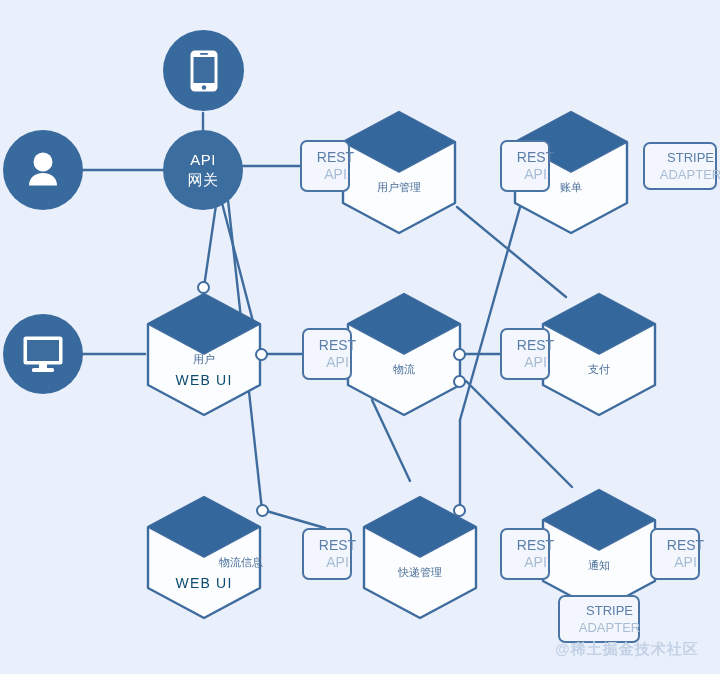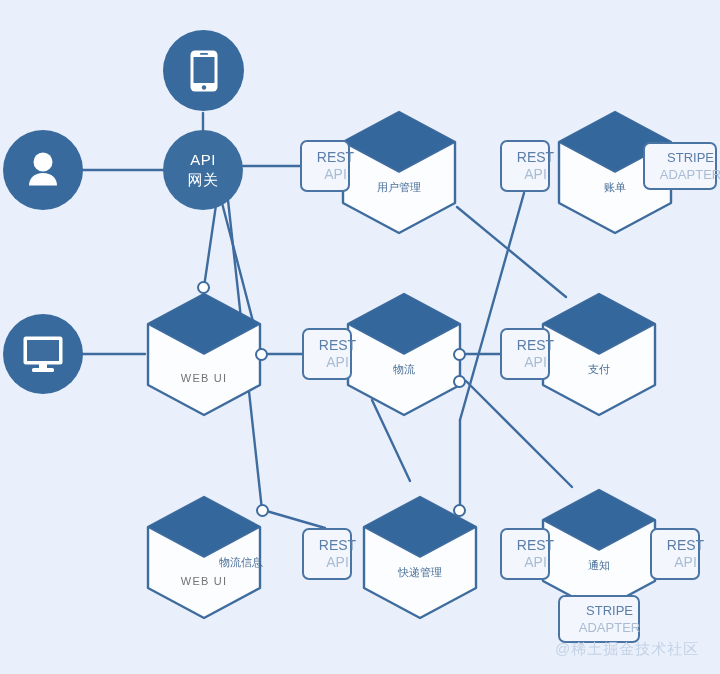--- a/index.html
+++ b/index.html
@@ -71,22 +71,22 @@
     color: #4b6f98;
     font-size: 11px;
     line-height: 19px;
     pointer-events: none;
   }
   .hex-sub {
     position: absolute;
     left: 0;
     width: 100%;
     text-align: center;
-    color: #737373;
-    font-size: 11px;
+    color: #0c4a6e;
+    font-size: 14px;
     letter-spacing: 1.2px;
     pointer-events: none;
   }
 
   
   .port {
     position: absolute;
     background: #f3f7fd;
     border: 2px solid #4a74a4;
     border-radius: 7px;
@@ -120,20 +120,21 @@
     box-sizing: border-box;
   }
 
   
   .watermark {
     position: absolute;
     color: #c3d2e6;
     font-size: 15px;
     letter-spacing: 1px;
     white-space: nowrap;
+    font-weight: bold;
   }
 </style>
 </head>
 <body>
 
 <div id="canvas">
 
   <svg id="wires" viewBox="0 0 720 674" xmlns="http://www.w3.org/2000/svg">
     <g stroke="#3f6c9e" stroke-width="2.4" fill="none" stroke-linecap="round">
 
@@ -207,35 +208,36 @@
 
     <div class="hex" style="left:340px; top:110px; width:118px; height:125px;">
       <svg width="118" height="125" viewBox="0 0 118 125">
         <path d="M59 2 L115 32 L115 93 L59 123 L3 93 L3 32 Z" fill="#fbfdff" stroke="#3f6c9e" stroke-width="2.4" stroke-linejoin="round"></path>
         <path d="M59 2 L115 32 L59 62 L3 32 Z" fill="#34679c"></path>
         <path d="M3 32 L59 62 L115 32" fill="none" stroke="#3f6c9e" stroke-width="1.6" stroke-linejoin="round"></path>
       </svg>
       <div class="hex-label" style="top:68px;">用户管理</div>
     </div>
 
-    <div class="hex" style="left:556px; top:110px; width:118px; height:125px;font-family:Liberation Serif, serif;">
+    <div class="hex" style="left:512px; top:110px; width:118px; height:125px;font-family:Liberation Serif, serif;">
       <svg width="118" height="125" viewBox="0 0 118 125">
         <path d="M59 2 L115 32 L115 93 L59 123 L3 93 L3 32 Z" fill="#fbfdff" stroke="#3f6c9e" stroke-width="2.4" stroke-linejoin="round"></path>
         <path d="M59 2 L115 32 L59 62 L3 32 Z" fill="#34679c"></path>
         <path d="M3 32 L59 62 L115 32" fill="none" stroke="#3f6c9e" stroke-width="1.6" stroke-linejoin="round"></path>
       </svg>
       <div class="hex-label" style="top:68px;">账单</div>
     </div>
 
     <div class="hex" style="left:145px; top:292px; width:118px; height:125px;">
       <svg width="118" height="125" viewBox="0 0 118 125">
         <path d="M59 2 L115 32 L115 93 L59 123 L3 93 L3 32 Z" fill="#fbfdff" stroke="#3f6c9e" stroke-width="2.4" stroke-linejoin="round"></path>
         <path d="M59 2 L115 32 L59 62 L3 32 Z" fill="#34679c"></path>
         <path d="M3 32 L59 62 L115 32" fill="none" stroke="#3f6c9e" stroke-width="1.6" stroke-linejoin="round"></path>
       </svg>
+      <div class="hex-label" style="top:58px;">用户</div>
       <div class="hex-sub" style="top:80px;">WEB UI</div>
     </div>
 
     <div class="hex" style="left:540px; top:292px; width:118px; height:125px;">
       <svg width="118" height="125" viewBox="0 0 118 125">
         <path d="M59 2 L115 32 L115 93 L59 123 L3 93 L3 32 Z" fill="#fbfdff" stroke="#3f6c9e" stroke-width="2.4" stroke-linejoin="round"></path>
         <path d="M59 2 L115 32 L59 62 L3 32 Z" fill="#34679c"></path>
         <path d="M3 32 L59 62 L115 32" fill="none" stroke="#3f6c9e" stroke-width="1.6" stroke-linejoin="round"></path>
       </svg>
       <div class="hex-label" style="top:68px;">支付</div>

